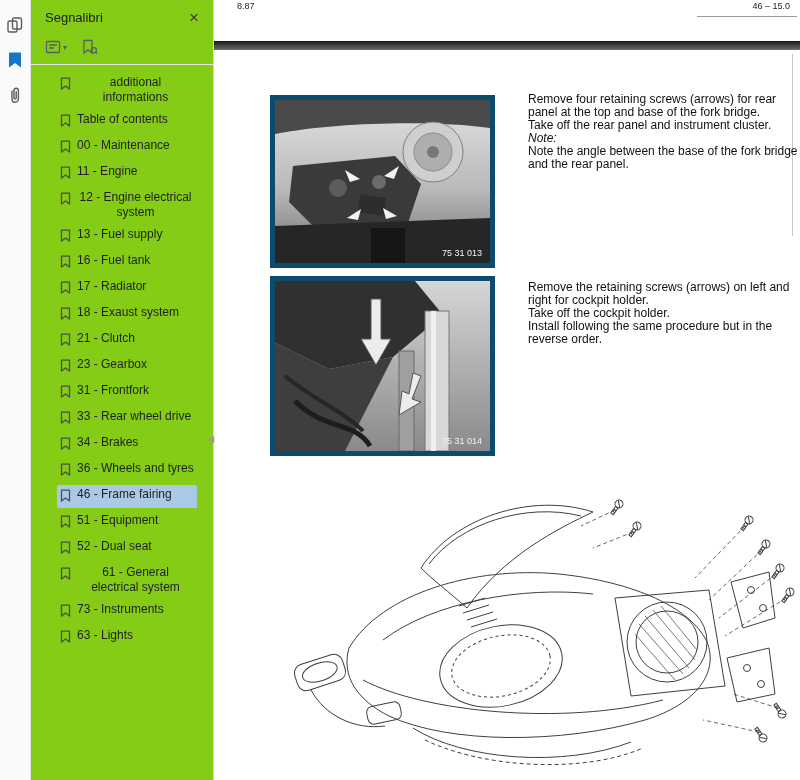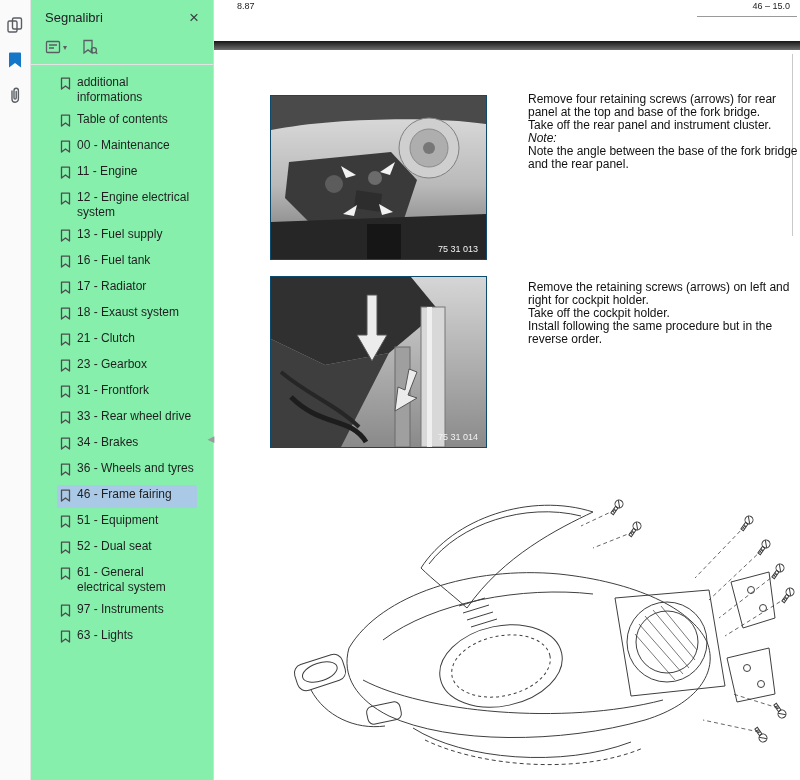--- a/index.html
+++ b/index.html
@@ -7,30 +7,30 @@
   .app{position:relative;width:800px;height:780px;display:flex;background:#fff;}
 
   
   .rail{width:30px;background:#fafafa;border-right:1px solid #e3e3e3;display:flex;
     flex-direction:column;align-items:center;padding-top:14px;gap:13px;flex:0 0 auto;}
   .rail-btn{width:22px;height:22px;display:flex;align-items:center;justify-content:center;
     color:#5a5e63;cursor:pointer;border-radius:3px;}
   .rail-btn.active{color:var(--accent-blue,#1576c8);}
 
   
-  .panel{width:182px;background:#86efac;border-right:1px solid #d8d8d8;display:flex;
+  .panel{width:182px;background:#84cc16;border-right:1px solid #d8d8d8;display:flex;
     flex-direction:column;flex:0 0 auto;}
   .panel-header{height:30px;display:flex;align-items:center;padding:2px 10px 0 14px;}
   .panel-title{flex:1;font-size:13px;color:#202124;}
   .close-btn{font-size:17px;line-height:17px;color:#3c4043;cursor:pointer;padding:2px 4px;}
   .panel-toolbar{display:flex;align-items:center;gap:14px;padding:7px 0 9px 14px;
     border-bottom:1px solid #e4e4e4;}
   .tool-btn{display:flex;align-items:center;gap:2px;color:#5a5e63;cursor:pointer;}
   .chev{font-size:8px;color:#5a5e63;}
-  .bookmark-list{flex:1;padding:8px 4px 0 26px;overflow:hidden;}
+  .bookmark-list{flex:1;padding:8px 4px 0 26px;overflow:hidden;text-align:center;}
   .bm-item{display:flex;align-items:flex-start;gap:6px;padding:2px 3px;margin:0 12px 3px 0;
     cursor:pointer;border-radius:2px;}
   .bm-item.selected{background:var(--selection-bg,#aac9e6);}
   .bm-icon{flex:0 0 auto;padding-top:1px;}
   .bm-label{font-size:12px;line-height:15px;color:#1f1f1f;max-width:124px;}
 
   
   .collapse-handle{position:absolute;left:204px;top:430px;width:14px;height:18px;
     display:flex;align-items:center;justify-content:center;color:#9a9a9a;font-size:9px;
     cursor:pointer;z-index:5;}
@@ -38,21 +38,21 @@
   
   .content{flex:1;position:relative;background:#fff;}
   .hdr{position:absolute;font-size:9px;color:#222;}
   .hdr-left{left:23px;top:1px;text-align:center;}
   .hdr-right{right:10px;top:1px;}
   .hdr-rule{position:absolute;right:3px;top:16px;width:100px;height:1px;background:#9a9a9a;}
   .dark-bar{position:absolute;left:0;right:0;top:41px;height:9px;
     background:linear-gradient(to bottom,#161616,#6f6f6f);}
   .page-edge{position:absolute;right:7px;top:54px;width:1px;height:182px;background:#c9c9c9;}
 
-  .photo{position:absolute;left:56px;width:215px;border:1px solid #0c4a6e;background:#bdbdbd;}
+  .photo{position:absolute;left:56px;width:215px;border:5px solid #0c4a6e;background:#bdbdbd;}
   .photo-1{top:95px;height:163px;}
   .photo-2{top:276px;height:170px;}
   .photo svg{display:block;width:100%;height:100%;}
 
   .text-block{position:absolute;left:314px;width:270px;font-size:12px;line-height:13px;color:#111;}
   .tb-1{top:93px;}
   .tb-2{top:281px;}
   .text-block p{margin:0;}
   .note-label{font-style:italic;}
 
@@ -277,21 +277,21 @@
           </span>
           <span class="bm-label">61 - General electrical system</span>
         </div>
 
         <div class="bm-item">
           <span class="bm-icon">
             <svg width="11" height="13" viewBox="0 0 11 13">
               <path d="M1.5 1.2h8v10.8l-4-3.1-4 3.1z" fill="none" stroke="#4d4d4d" stroke-width="1.3" stroke-linejoin="round"></path>
             </svg>
           </span>
-          <span class="bm-label">97 - Instruments</span>
+          <span class="bm-label">73 - Instruments</span>
         </div>
 
         <div class="bm-item">
           <span class="bm-icon">
             <svg width="11" height="13" viewBox="0 0 11 13">
               <path d="M1.5 1.2h8v10.8l-4-3.1-4 3.1z" fill="none" stroke="#4d4d4d" stroke-width="1.3" stroke-linejoin="round"></path>
             </svg>
           </span>
           <span class="bm-label">63 - Lights</span>
         </div>

